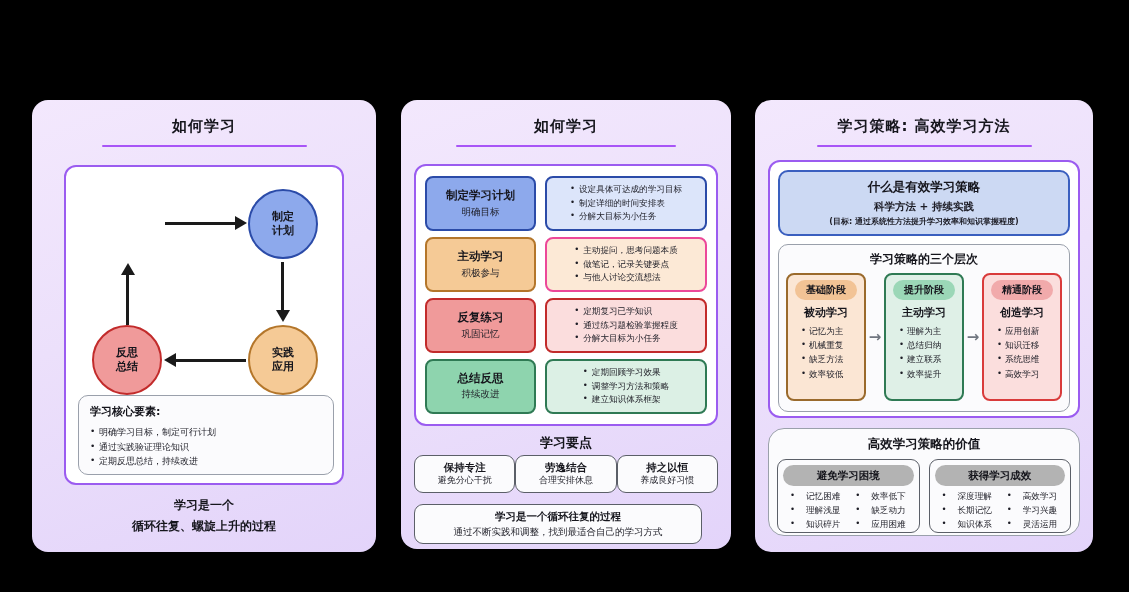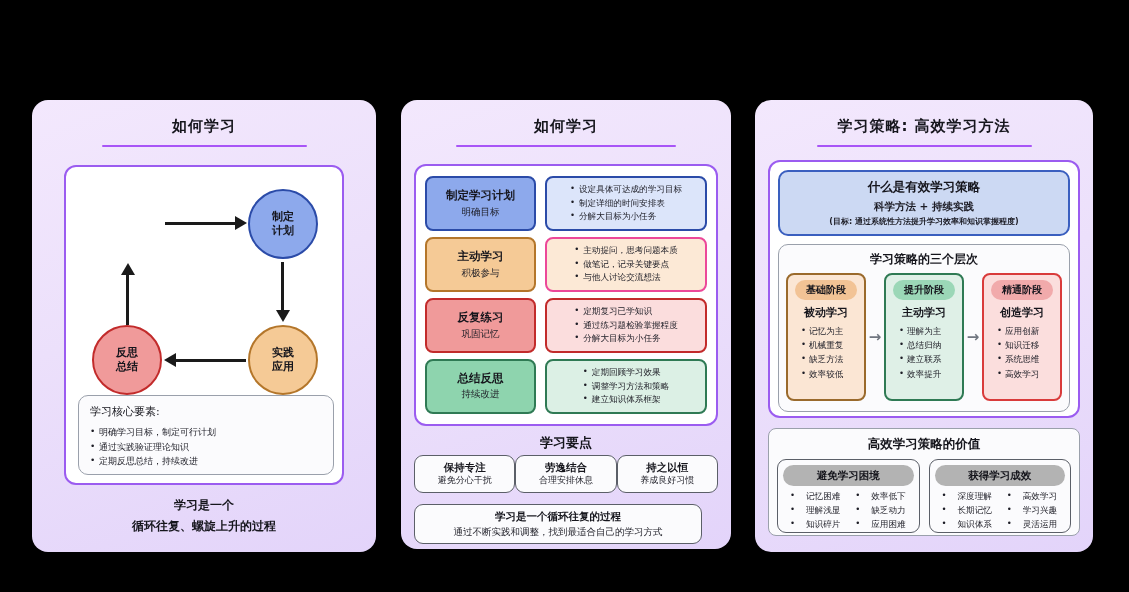--- a/index.html
+++ b/index.html
@@ -81,21 +81,21 @@
 
   .core-box {
     position: absolute;
     left: 12px; top: 228px;
     width: 256px; height: 80px;
     background: #fbfbfd;
     border: 1px solid #9aa0ab;
     border-radius: 10px;
     padding: 8px 11px;
   }
-  .core-title { font-size: 11px; font-weight: normal; color: #15151c; margin-bottom: 6px; }
+  .core-title { font-size: 11px; font-weight: bold; color: #15151c; margin-bottom: 6px; }
   .core-list { list-style: none; }
   .core-list li {
     font-size: 9px; color: #1d1d26; line-height: 1.62;
     padding-left: 9px; position: relative;
   }
   .core-list li::before {
     content: "\2022"; position: absolute; left: 0; top: -1px; font-size: 9px;
   }
   .p1-footer {
     position: absolute; left: 0; top: 395px; width: 100%;
@@ -223,21 +223,21 @@
   .st-master { background: #fbdedd; border: 2px solid #d93b3b; }
   .st-master .stage-pill { background: #f1aaab; }
   .stage-arrow {
     width: 18px; display: flex; align-items: center; justify-content: center;
     font-size: 15px; color: #707680; font-weight: bold;
   }
 
   .p3-value {
     position: absolute; left: 13px; top: 328px;
     width: 312px; height: 108px;
-    background: #fbfbfd; border: 1px solid #9aa0ab; border-radius: 8px;
+    background: #fbfbfd; border: 1px solid #9aa0ab; border-radius: 16px;
     padding: 7px 8px;
   }
   .p3-value-title { text-align: center; font-size: 12.5px; font-weight: bold; color: #15151c; }
   .value-cols { display: flex; gap: 9px; margin-top: 6px; text-align: center; }
   .value-box {
     flex: 1; height: 74px;
     background: #fbfbfd; border: 1px solid #5b5f68; border-radius: 9px;
     padding: 5px 5px;
   }
   .value-pill {

